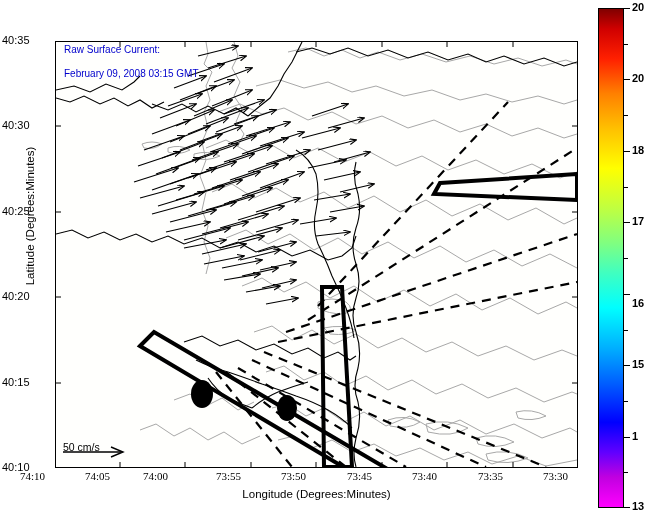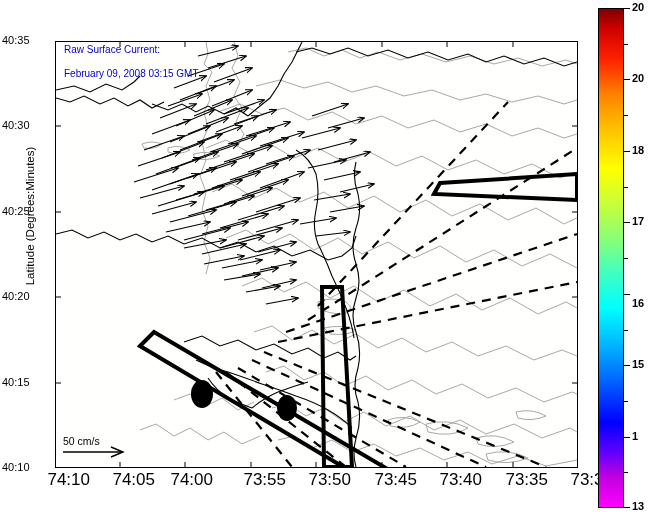--- a/index.html
+++ b/index.html
@@ -16,34 +16,34 @@
   
   #plot{position:absolute;left:55px;top:41px;width:523px;height:427px;
         background:#fffffd;border:1px solid #000;box-sizing:border-box;
         overflow:hidden;}
 
   .annot{position:absolute;color:#0000cc;font-size:10px;white-space:nowrap;}
   #annot1{left:8px;top:2px;}
   #annot2{left:8px;top:26px;}
 
   
-  .xlab{position:absolute;top:470px;font-size:17px;color:#000;
-        text-align:right;width:70px;margin-left:-35px;}
+  .xlab{position:absolute;top:470px;font-size:11px;color:#000;
+        text-align:left;width:70px;margin-left:-35px;font-family:Liberation Serif, serif;}
   .ylab{position:absolute;font-size:11px;color:#000;text-align:left;
         width:48px;left:2px;margin-top:-7px;}
 
   #xaxis-title{position:absolute;left:55px;top:488px;width:523px;
         text-align:center;font-size:11.5px;color:#000;}
   #yaxis-title{position:absolute;left:-90px;top:210px;width:240px;
         text-align:center;font-size:11.5px;color:#000;
         transform:rotate(-90deg);transform-origin:center center;}
 
   
   #scalebox{position:absolute;left:5px;top:381px;width:110px;height:44px;}
-  #scaletext{position:absolute;left:2px;top:12px;font-size:10.5px;color:#000;}
+  #scaletext{position:absolute;left:2px;top:18px;font-size:10.5px;color:#000;}
   #scalearrow{position:absolute;left:2px;top:22px;}
 
   
   #cbar{position:absolute;left:598px;top:8px;width:26px;height:500px;
         border:1px solid #000;box-sizing:border-box;
         background:linear-gradient(to top,
           #ff00ff 0%,
           #c000e0 6%,
           #6000ff 11%,
           #0000ff 17%,
@@ -313,20 +313,21 @@
         <line x1="55" y1="212" x2="61" y2="212"></line>
       <line x1="55" y1="297" x2="61" y2="297"></line>
         <line x1="55" y1="383" x2="61" y2="383"></line>
       <line x1="578" y1="126" x2="572" y2="126"></line>
         <line x1="578" y1="212" x2="572" y2="212"></line>
       <line x1="578" y1="297" x2="572" y2="297"></line>
         <line x1="578" y1="383" x2="572" y2="383"></line>
     </g>
   </svg>
 
+  <div id="xaxis-title">Longitude (Degrees:Minutes)</div>
   <div id="yaxis-title">Latitude (Degrees:Minutes)</div>
 
   <div id="cbar"></div>
 
   <div>
     <div class="ctick" style="top:8px"></div>
     <div class="ctick" style="top:79px"></div>
     <div class="ctick" style="top:151px"></div>
     <div class="ctick" style="top:222px"></div>
     <div class="ctick" style="top:294px"></div>

